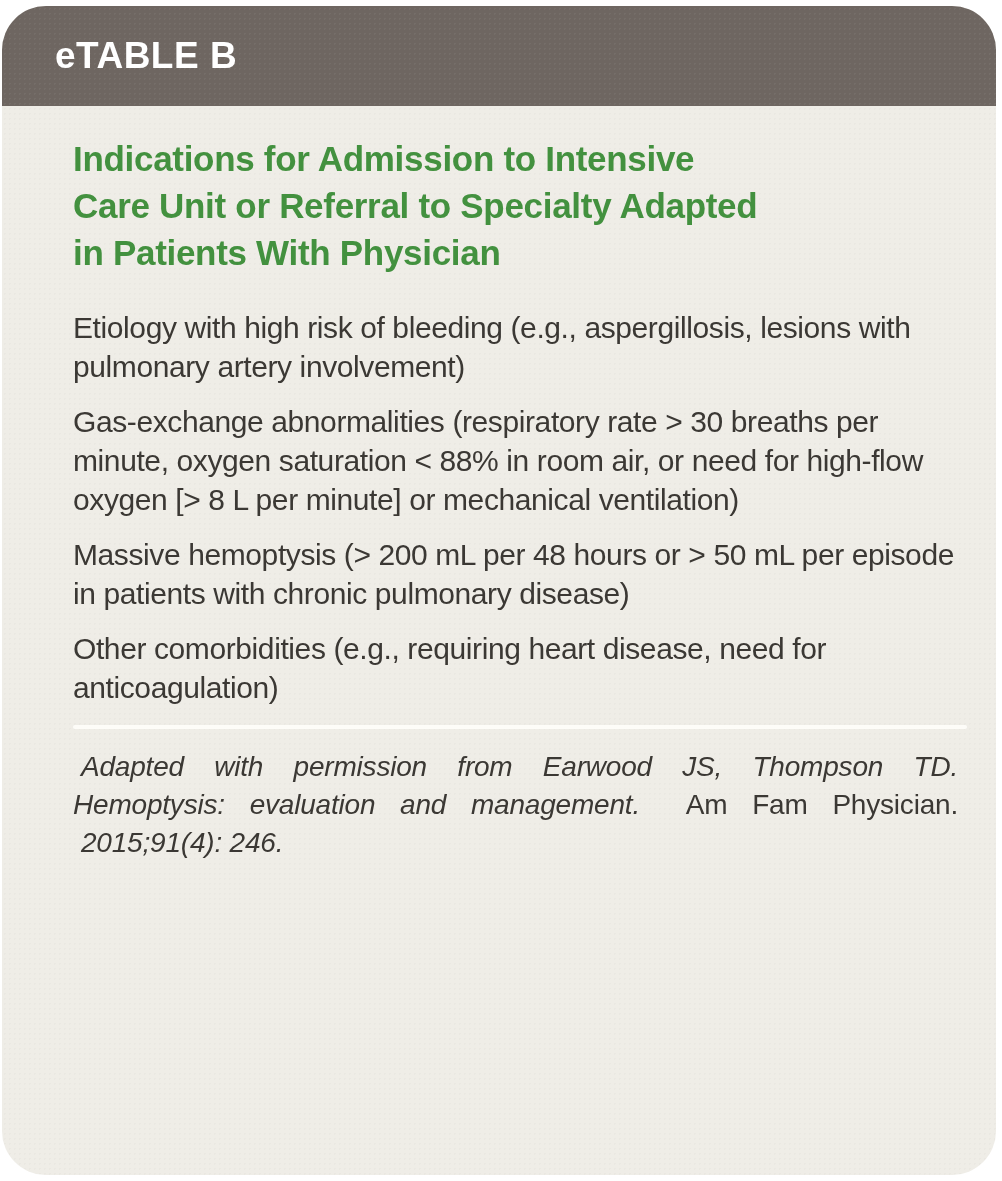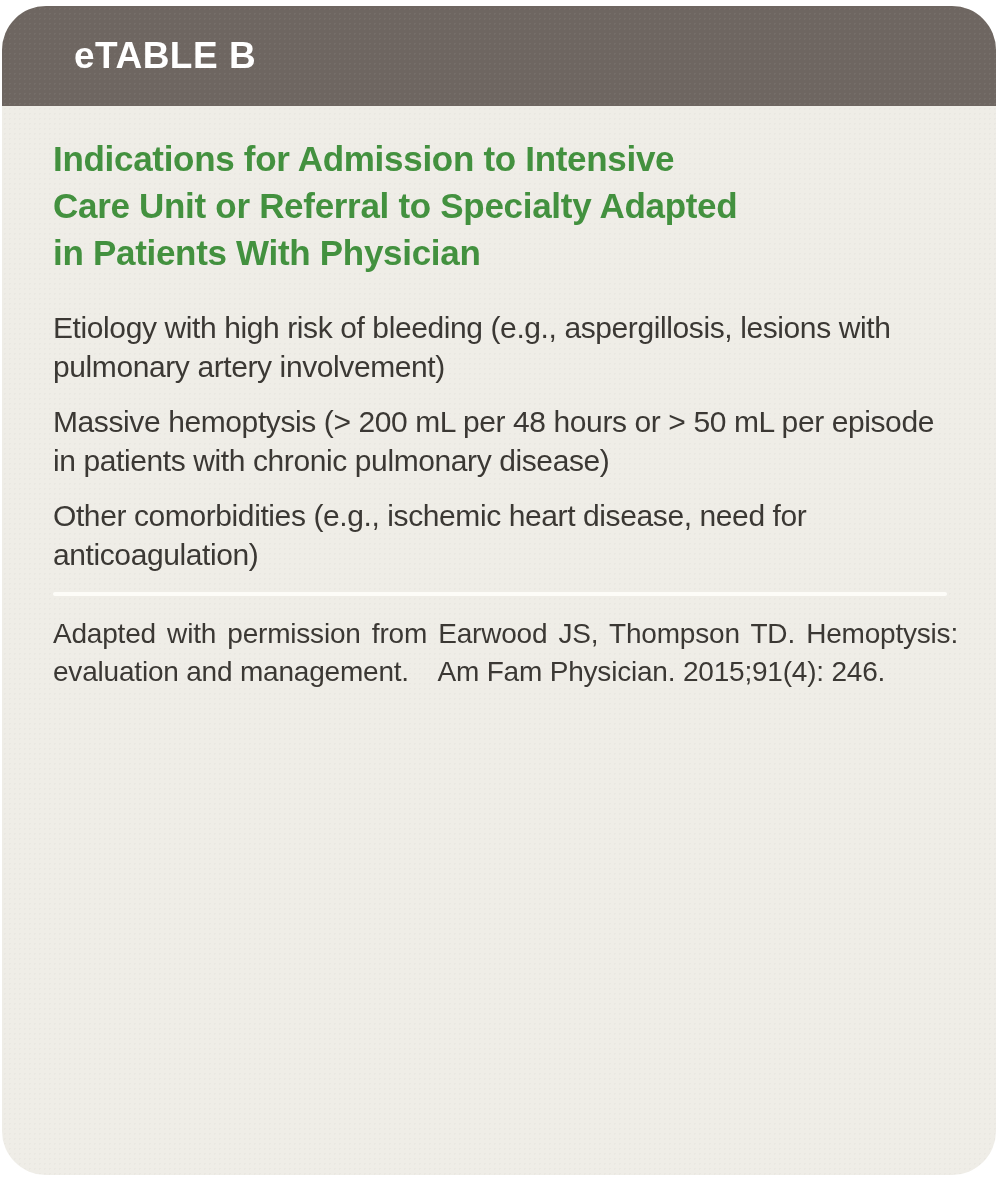--- a/index.html
+++ b/index.html
@@ -26,31 +26,31 @@
     border-radius: 44px;
     overflow: hidden;
   }
   .card-header {
     height: 100px;
     background: #6e6661;
     background-image: radial-gradient(rgba(255,255,255,0.05) 1px, transparent 1px);
     background-size: 5px 5px;
     display: flex;
     align-items: center;
-    padding-left: 72px;
+    padding-left: 53px;
     box-sizing: border-box;
   }
   .card-header-label {
     color: #ffffff;
     font-size: 37px;
     font-weight: bold;
     letter-spacing: 0.5px;
   }
   .card-body {
-    padding: 29px 38px 0 51px;
+    padding: 29px 38px 0 71px;
   }
   .card-title {
     margin: 0 0 32px 0;
     color: #43913f;
     font-size: 35px;
     line-height: 47px;
     font-weight: bold;
     letter-spacing: -0.3px;
   }
   .item {
@@ -72,20 +72,22 @@
   }
   .footnote {
     margin: 19px 0 0 0;
     font-size: 28px;
     line-height: 38px;
     color: #3b3834;
     letter-spacing: -0.2px;
     text-align: justify;
   }
   .footnote .italic {
+    font-style: italic;
+    margin-left: 8px;
   }
   .footnote .roman {
     font-style: normal;
     margin-left: 21px;
   }
 </style>
 </head>
 <body>
 
 <div class="card">
@@ -95,21 +97,22 @@
 
   <div class="card-body">
     <h1 class="card-title">
       <div>Indications for Admission to Intensive</div>
       <div>Care Unit or Referral to Specialty Adapted</div>
       <div>in Patients With Physician</div>
     </h1>
 
     <div class="items">
       <p class="item">Etiology with high risk of bleeding (e.g., aspergillosis, lesions with pulmonary artery involvement)</p>
+      <p class="item">Gas-exchange abnormalities (respiratory rate &gt; 30 breaths per minute, oxygen saturation &lt; 88% in room air, or need for high-flow oxygen [&gt; 8 L per minute] or mechanical ventilation)</p>
       <p class="item">Massive hemoptysis (&gt; 200 mL per 48 hours or &gt; 50 mL per episode in patients with chronic pulmonary disease)</p>
-      <p class="item">Other comorbidities (e.g., ischemic heart disease, need for anticoagulation)</p>
+      <p class="item">Other comorbidities (e.g., requiring heart disease, need for anticoagulation)</p>
     </div>
 
     <div class="divider"></div>
 
     <p class="footnote"><span class="italic">Adapted with permission from Earwood JS, Thompson TD. Hemoptysis: evaluation and management. </span><span class="roman">Am Fam Physician. </span><span class="italic">2015;91(4): 246.</span></p>
   </div>
 </div>
 
 </body></html>

